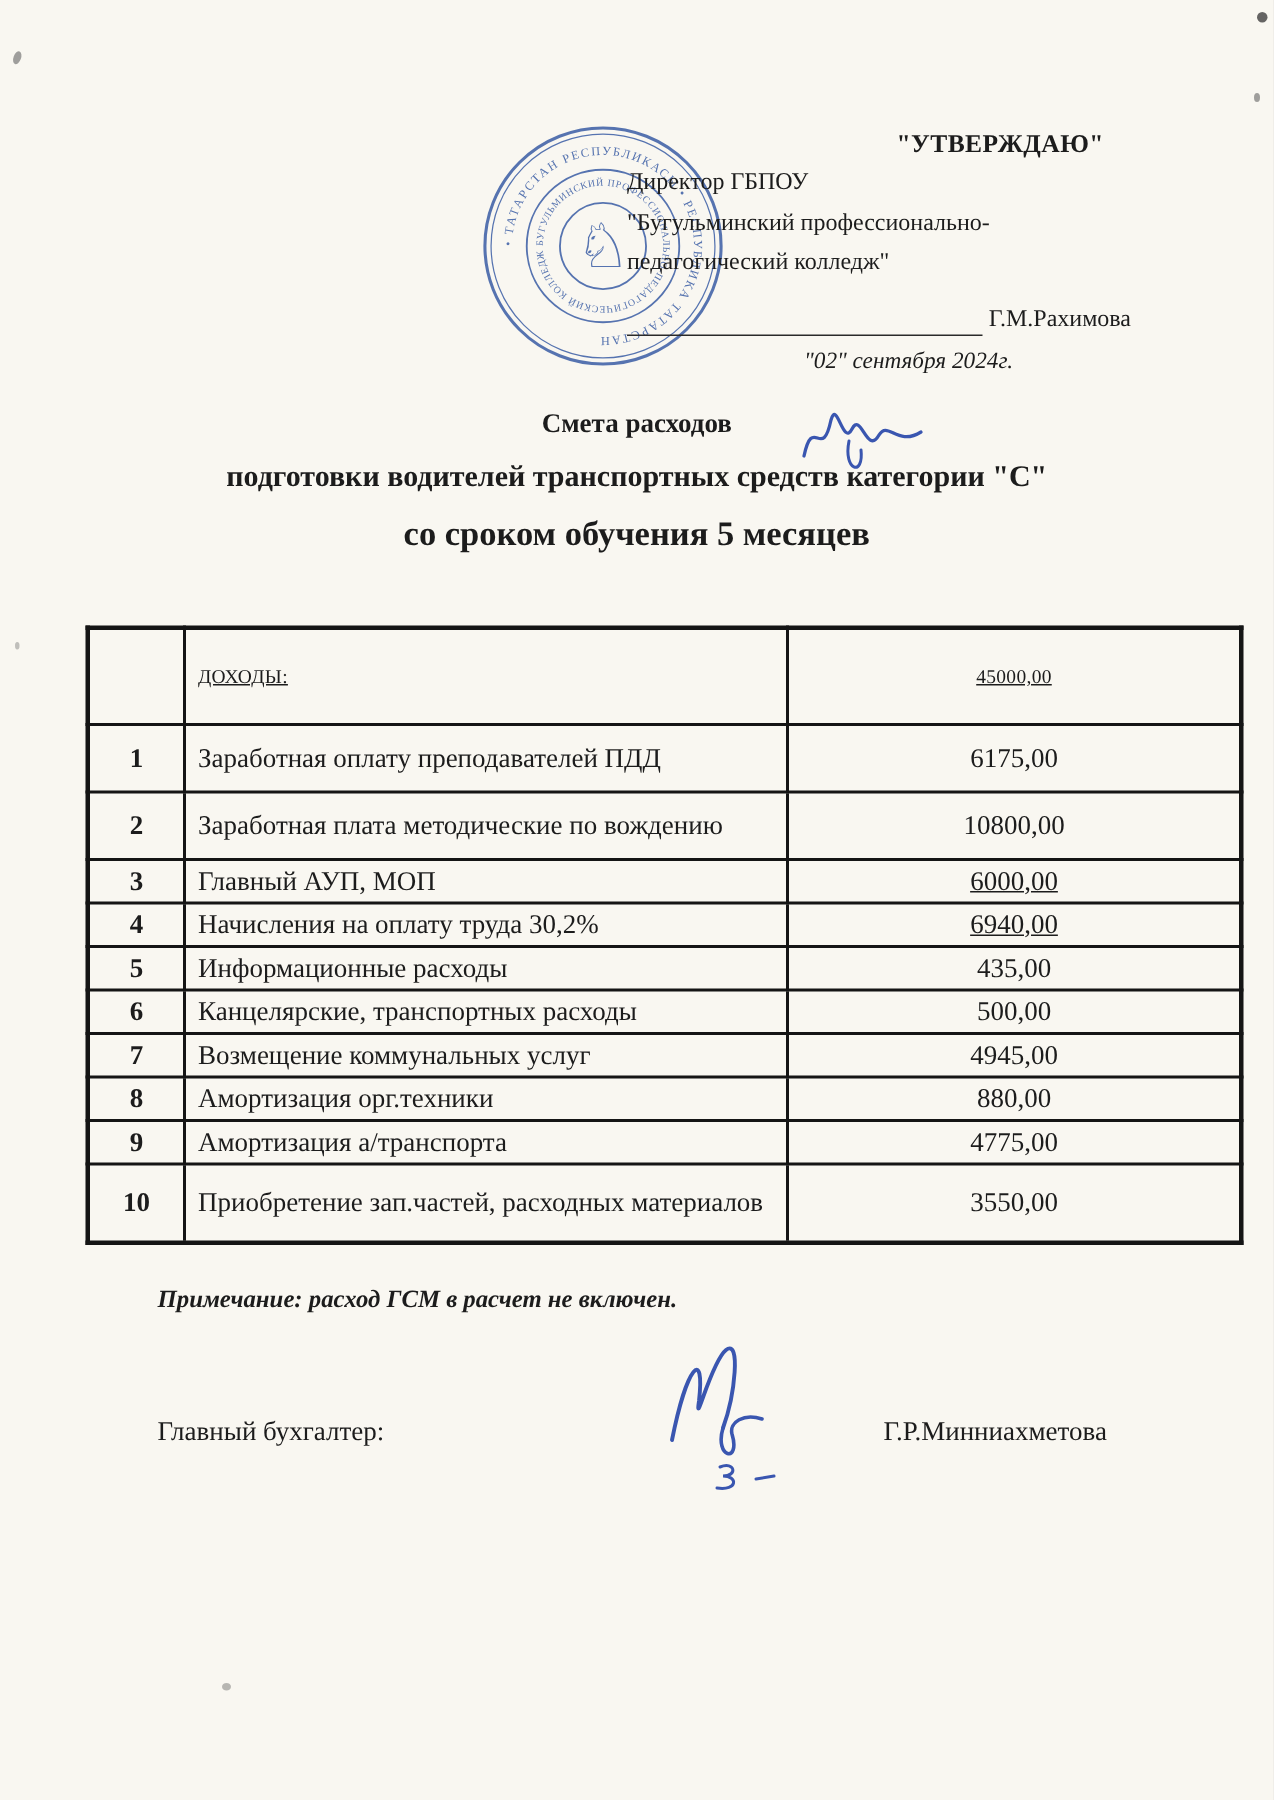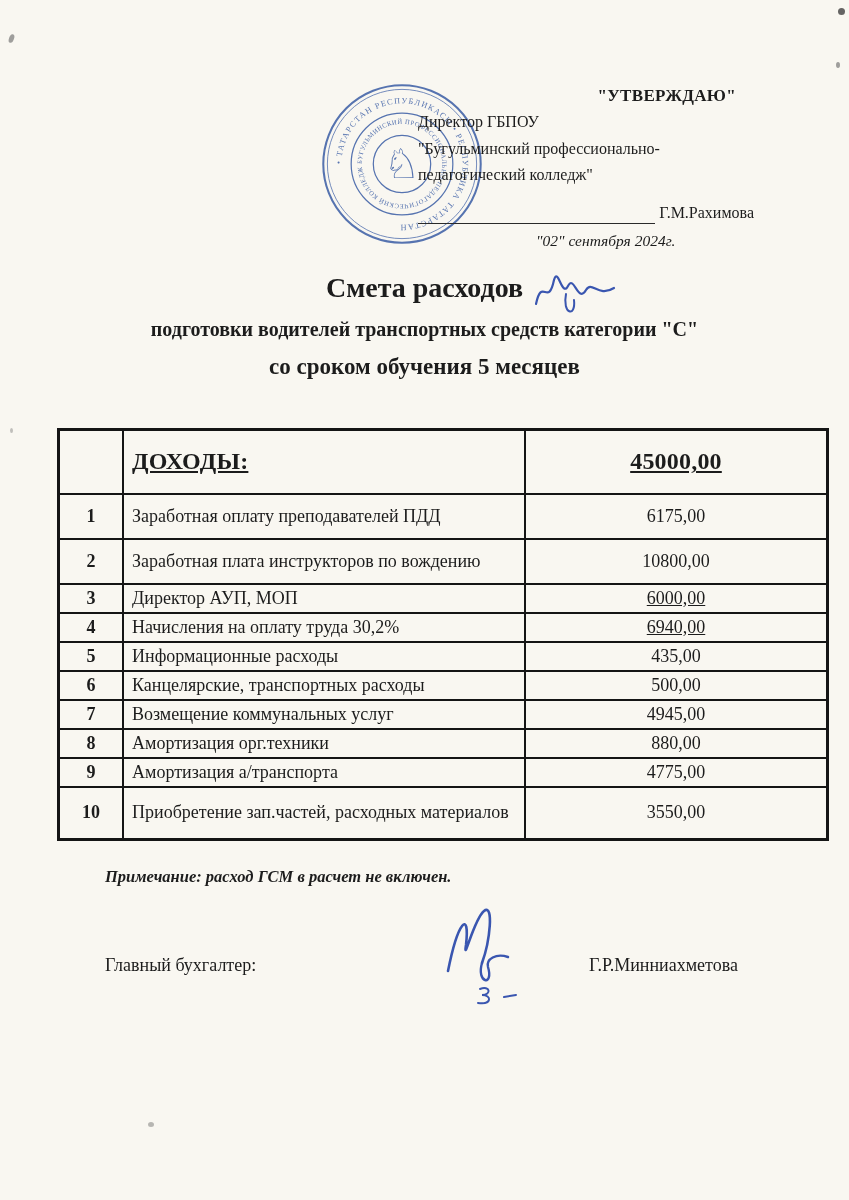--- a/index.html
+++ b/index.html
@@ -25,33 +25,33 @@
   .dir-name{white-space:nowrap;}
   .date-line{font-style:italic;margin-top:6px;margin-left:118px;font-size:15.5px;}
   .dir-sign{position:absolute;left:110px;top:62px;width:96px;height:58px;}
 
   
   .stamp{position:absolute;left:320px;top:82px;width:164px;height:164px;
          opacity:.85;mix-blend-mode:multiply;}
 
   
   .title-block{padding-top:272px;text-align:center;font-weight:bold;}
-  .title-l1{font-size:28px;margin-bottom:14px;}
+  .title-l1{font-size:18px;margin-bottom:14px;}
   .title-l2{font-size:20px;margin-bottom:13px;}
   .title-l3{font-size:23px;}
 
   
   table.budget{border-collapse:collapse;margin:48px 0 0 57px;width:738px;
                border:3px solid #151515;table-layout:fixed;}
   table.budget td{border:2px solid #151515;vertical-align:middle;font-size:18px;padding:2px 8px;}
   td.c-num{width:46px;text-align:center;font-weight:bold;padding:2px 2px;}
   td.c-desc{width:384px;text-align:left;}
   td.c-val{width:284px;text-align:center;}
   tr.r-sum{height:64px;}
-  tr.r-sum .c-desc,tr.r-sum .c-val{font-weight:bold;text-decoration:underline;font-size:24px;letter-spacing:.2px;}
+  tr.r-sum .c-desc,tr.r-sum .c-val{font-weight:normal;text-decoration:underline;font-size:13px;letter-spacing:.2px;}
   tr.r-tall{height:45px;}
   tr.r-std{height:29px;}
   tr.r-last{height:53px;}
   .ul{text-decoration:underline;}
 
   
   .note{margin:26px 0 0 105px;font-weight:bold;font-style:italic;font-size:16.5px;}
   .footer{position:relative;margin-top:46px;height:110px;font-size:18px;}
   .acct-label{position:absolute;left:105px;top:22px;}
   .acct-name{position:absolute;left:565px;top:22px;margin-left:24px;}
@@ -119,26 +119,26 @@
       <td class="c-val">45000,00</td>
     </tr>
 
     <tr class="r-tall">
       <td class="c-num">1</td>
       <td class="c-desc">Заработная оплату преподавателей ПДД</td>
       <td class="c-val">6175,00</td>
     </tr>
     <tr class="r-tall">
       <td class="c-num">2</td>
-      <td class="c-desc">Заработная плата инструкторов по вождению</td>
+      <td class="c-desc">Заработная плата методические по вождению</td>
       <td class="c-val">10800,00</td>
     </tr>
     <tr class="r-std">
       <td class="c-num">3</td>
-      <td class="c-desc">Директор АУП, МОП</td>
+      <td class="c-desc">Главный АУП, МОП</td>
       <td class="c-val ul">6000,00</td>
     </tr>
     <tr class="r-std">
       <td class="c-num">4</td>
       <td class="c-desc">Начисления на оплату труда 30,2%</td>
       <td class="c-val ul">6940,00</td>
     </tr>
     <tr class="r-std">
       <td class="c-num">5</td>
       <td class="c-desc">Информационные расходы</td>

